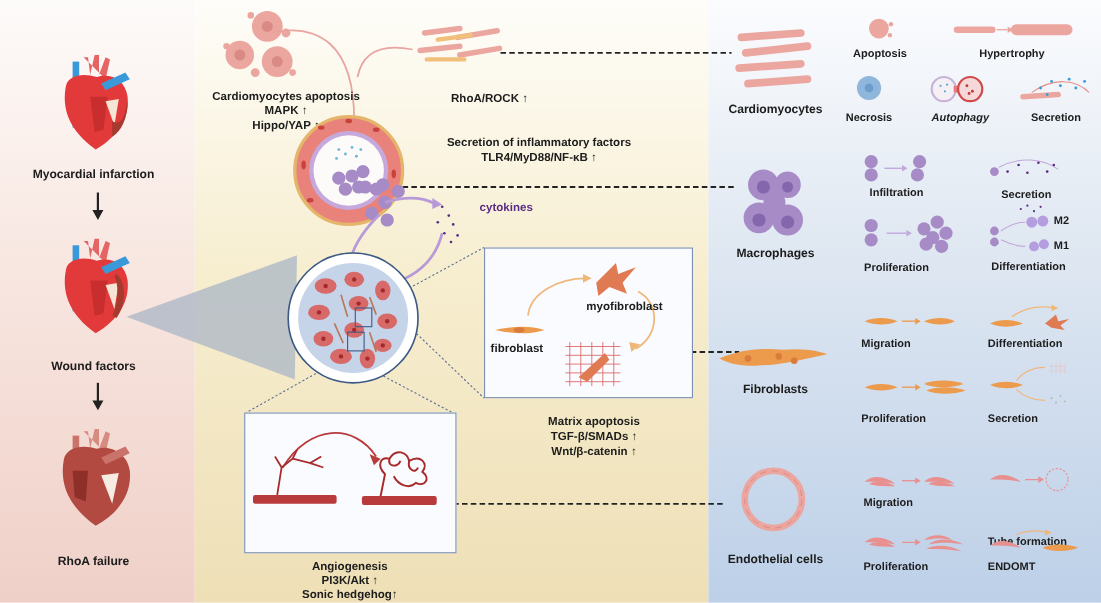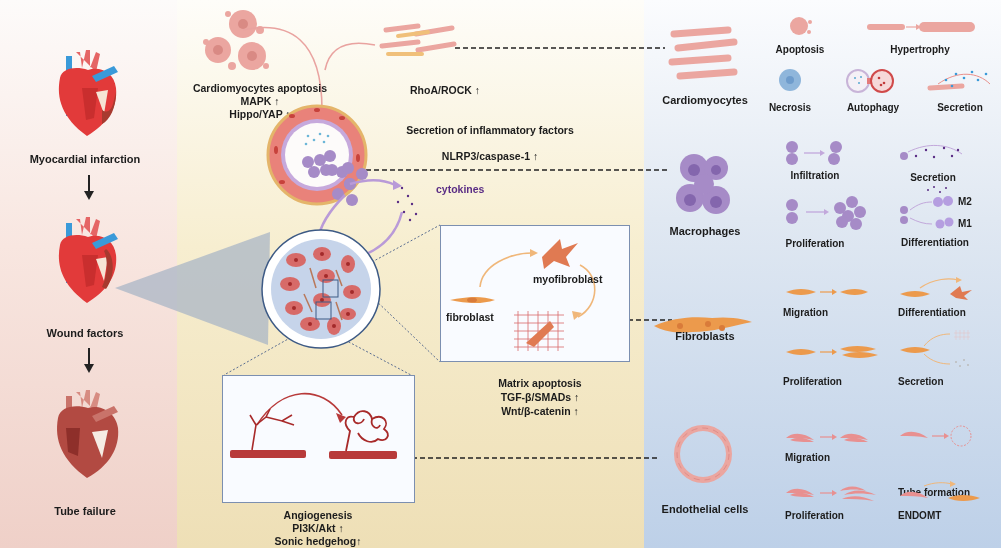--- a/index.html
+++ b/index.html
@@ -75,21 +75,21 @@
   </svg>
 
   <svg style="left:52px;top:388px;width:70px;height:92px;" viewBox="0 0 70 92">
     <rect x="14" y="8" width="6" height="60" fill="#c9736a"></rect>
     <path d="M24 4 L28 4 L30 20 L34 2 L38 2 L38 20 L44 4 L48 6 L44 24 Z" fill="#d78c82"></path>
     <path d="M6 30 C2 52, 10 72, 35 90 C57 78, 68 60, 66 40 C64 24, 48 16, 36 20 C24 16, 8 18, 6 30 Z" fill="#b24a42"></path>
     <path d="M40 28 L62 18 L66 24 L44 34 Z" fill="#c9736a"></path>
     <path d="M14 40 L28 40 L26 68 L16 64 Z" fill="#8e2f2a"></path>
     <path d="M40 44 L56 42 L50 70 Z" fill="#f6ece4"></path>
   </svg>
-  <div class="lbl f11" style="left:0;width:170px;top:505px;">Tube failure</div>
+  <div class="lbl f11" style="left:0;width:170px;top:505px;">RhoA failure</div>
 
   <svg style="left:198px;top:6px;width:75px;height:70px;" viewBox="0 0 75 70">
     <g fill="#eba6a0">
       <circle cx="45" cy="18" r="14"></circle>
         <circle cx="20" cy="44" r="13"></circle>
         <circle cx="54" cy="50" r="14"></circle>
       <circle cx="62" cy="24" r="4"></circle>
         <circle cx="8" cy="36" r="3"></circle>
         <circle cx="34" cy="60" r="4"></circle>
         <circle cx="68" cy="60" r="3"></circle>
@@ -121,21 +121,21 @@
     <polygon points="318,108 326,108 322,116" fill="#e9a3a0"></polygon>
   </svg>
 
   <div class="lbl f105" style="left:180px;width:160px;top:82px;">Cardiomyocytes apoptosis</div>
   <div class="lbl f105" style="left:180px;width:160px;top:95px;">MAPK ↑</div>
   <div class="lbl f105" style="left:180px;width:160px;top:108px;">Hippo/YAP ↑</div>
 
   <div class="lbl f105" style="left:340px;width:210px;top:84px;">RhoA/ROCK ↑</div>
 
   <div class="lbl f105" style="left:390px;width:200px;top:124px;">Secretion of inflammatory factors</div>
-  <div class="lbl f105" style="left:390px;width:200px;top:150px;">NLRP3/caspase-1 ↑</div>
+  <div class="lbl f105" style="left:390px;width:200px;top:137px;">TLR4/MyD88/NF-κB ↑</div>
 
   <svg style="left:262px;top:100px;width:110px;height:110px;" viewBox="0 0 110 110">
     <circle cx="55" cy="55" r="49" fill="#e9827a" stroke="#e4b56a" stroke-width="3"></circle>
     <circle cx="55" cy="55" r="36" fill="#c6a9dc"></circle>
     <circle cx="55" cy="55" r="32" fill="#fdfbfa"></circle>
     <g fill="#c7423c">
       <ellipse cx="14" cy="50" rx="2" ry="4"></ellipse>
         <ellipse cx="96" cy="58" rx="2" ry="4"></ellipse>
       <ellipse cx="30" cy="16" rx="3" ry="2"></ellipse>
         <ellipse cx="80" cy="18" rx="3" ry="2"></ellipse>
@@ -319,21 +319,21 @@
         <circle cx="34" cy="10" r="1.3"></circle>
         <circle cx="39" cy="15" r="1.3"></circle>
         <circle cx="36" cy="17" r="1.3"></circle>
       </g>
     <g fill="#5aa8d0">
         <circle cx="10" cy="10" r="1"></circle>
         <circle cx="14" cy="15" r="1"></circle>
         <circle cx="16" cy="9" r="1"></circle>
       </g>
   </svg>
-  <div class="lbl f10" style="left:838px;width:70px;top:102px;">Autophagy</div>
+  <div class="lbl f10" style="left:838px;width:70px;top:102px;font-style:italic;">Autophagy</div>
   <svg style="left:928px;top:64px;width:65px;height:32px;" viewBox="0 0 65 32">
     <line x1="2" y1="24" x2="34" y2="22" stroke="#eba6a0" stroke-width="5" stroke-linecap="round"></line>
     <path d="M10 20 C30 6, 50 8, 62 20" stroke="#e98f8a" stroke-width="1" fill="none"></path>
     <g fill="#3a9ad9">
         <circle cx="18" cy="16" r="1.3"></circle>
         <circle cx="28" cy="10" r="1.3"></circle>
         <circle cx="36" cy="14" r="1.3"></circle>
         <circle cx="44" cy="8" r="1.3"></circle>
         <circle cx="50" cy="16" r="1.3"></circle>
         <circle cx="58" cy="10" r="1.3"></circle>
@@ -425,21 +425,21 @@
   <div class="lbl f10" style="left:895px;width:80px;top:237px;">Differentiation</div>
 
   <svg style="left:652px;top:312px;width:102px;height:24px;" viewBox="0 0 102 24">
     <path d="M2 14 C20 6, 40 4, 60 6 C80 4, 96 8, 100 10 C80 14, 60 20, 40 20 C20 22, 10 18, 2 14 Z" fill="#ec9a4c"></path>
     <g fill="#d97b3a">
         <circle cx="28" cy="14" r="3"></circle>
         <circle cx="56" cy="12" r="3"></circle>
         <circle cx="70" cy="16" r="3"></circle>
       </g>
   </svg>
-  <div class="lbl f11" style="left:650px;width:110px;top:330px;">Fibroblasts</div>
+  <div class="lbl f11" style="left:650px;width:110px;top:348px;">Fibroblasts</div>
 
   <svg style="left:784px;top:285px;width:86px;height:14px;" viewBox="0 0 86 14">
     <path d="M2 7 C12 3, 22 3, 32 7 C22 11, 12 11, 2 7 Z" fill="#ec9a4c"></path>
     <line x1="36" y1="7" x2="48" y2="7" stroke="#ec9a4c" stroke-width="1.2"></line>
       <polygon points="48,4 53,7 48,10" fill="#ec9a4c"></polygon>
     <path d="M56 7 C66 3, 76 3, 84 7 C76 11, 66 11, 56 7 Z" fill="#ec9a4c"></path>
   </svg>
   <div class="lbl f10" style="left:783px;top:307px;">Migration</div>
 
   <svg style="left:898px;top:276px;width:78px;height:26px;" viewBox="0 0 78 26">

